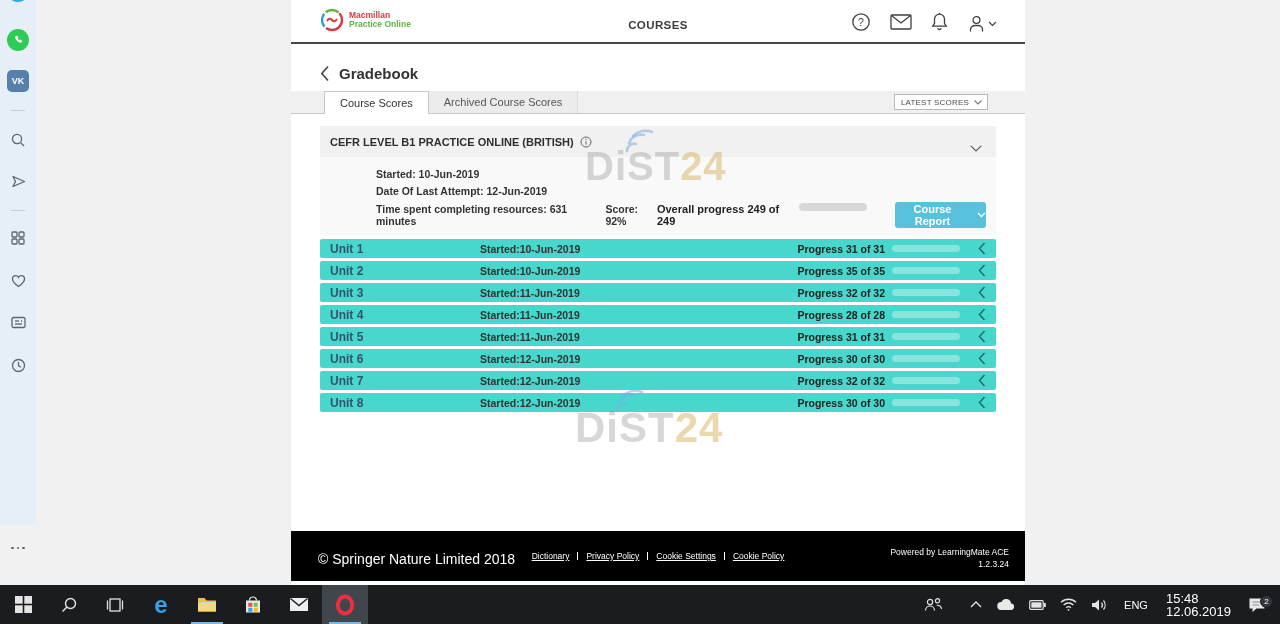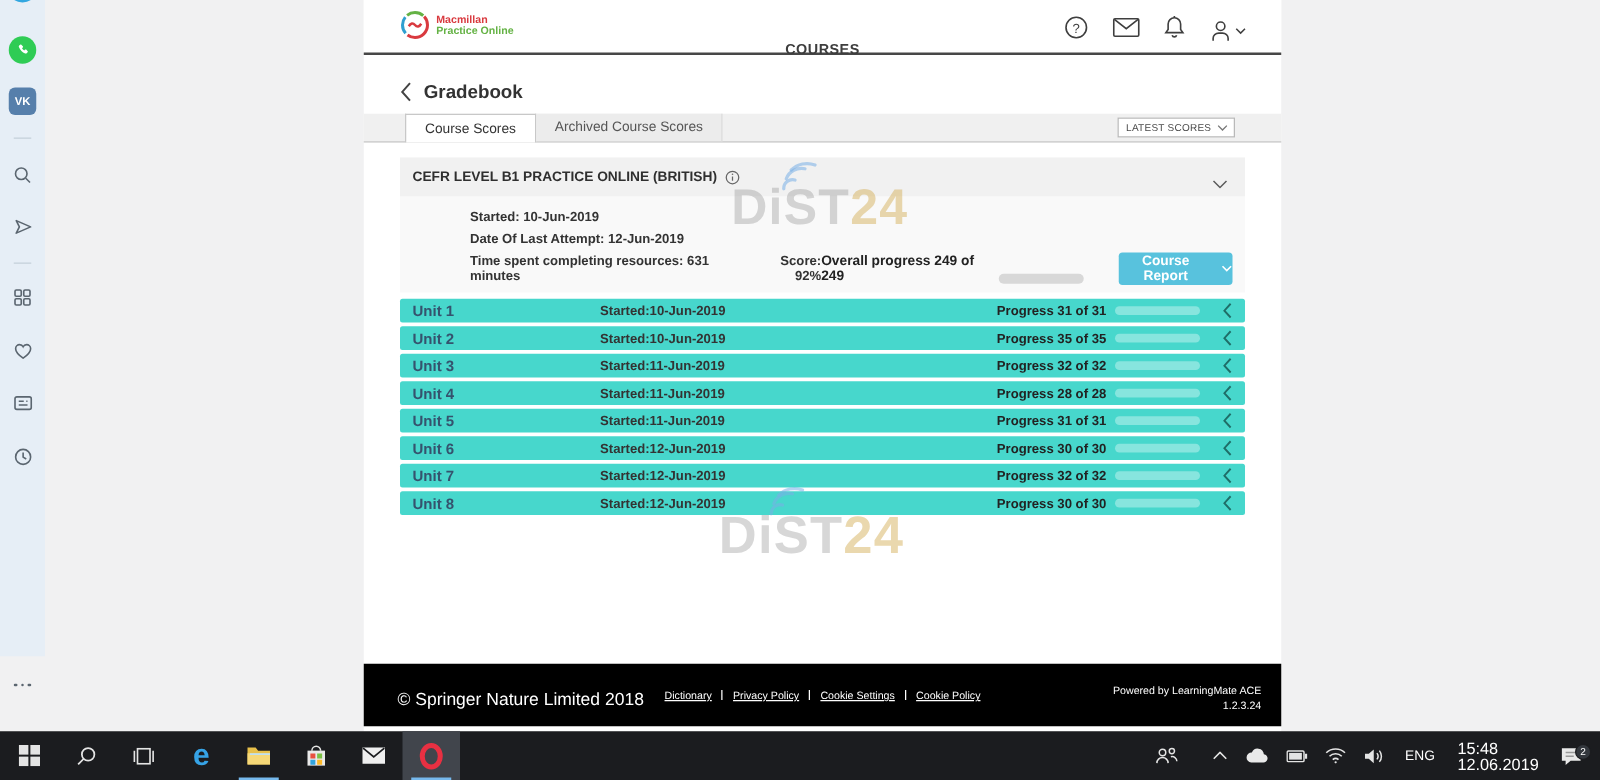--- a/index.html
+++ b/index.html
@@ -18,21 +18,21 @@
   .sb-dots i { width:2.5px; height:2.5px; border-radius:50%; background:#5b6670; }
 
   
   .panel { position:absolute; left:291px; top:0; width:734px; height:585px; background:#fff; }
 
   .app-header { position:relative; height:44px; border-bottom:2px solid #474747; background:#fff; }
   .logo { position:absolute; left:29px; top:8px; display:flex; gap:5px; align-items:center; }
   .logo-text div { font-size:8.5px; font-weight:700; line-height:9.5px; }
   .logo-l1 { color:#d93a3f; }
   .logo-l2 { color:#64b244; }
-  .nav-title { position:absolute; left:0; right:0; top:34px; text-align:center; font-size:11.5px; font-weight:700; color:#3d3d3d; letter-spacing:.4px; }
+  .nav-title { position:absolute; left:0; right:0; top:19px; text-align:center; font-size:11.5px; font-weight:700; color:#3d3d3d; letter-spacing:.4px; }
   .hdr-icons { position:absolute; right:28px; top:12px; display:flex; gap:19px; align-items:center; }
   .acct-wrap { display:flex; align-items:center; gap:2px; }
 
   .content { position:relative; padding:0 29px; }
   .gb-title-row { display:flex; align-items:center; gap:9px; padding-top:18px; height:40px; }
   .gb-title { font-size:15px; font-weight:700; color:#333; }
 
   .tabstrip { margin:7px -29px 0; padding-left:33px; background:#f0f0f0; border-bottom:1px solid #c8c8c8; height:23px; display:flex; position:relative; }
   .tab { font-size:11px; color:#555; padding:0 15px; display:flex; align-items:center; cursor:default; }
   .tab.active { background:#fff; border:1px solid #c8c8c8; border-bottom:none; margin-bottom:-1px; color:#333; }
@@ -40,22 +40,22 @@
   .dropdown { position:absolute; right:37px; top:3px; height:16px; background:#fff; border:1px solid #b9b9b9; font-size:8px; color:#4a4a4a; display:flex; align-items:center; padding:0 5px 0 6px; gap:5px; letter-spacing:.2px; }
 
   .card { margin-top:12px; background:#f9f9f9; }
   .card-header { height:31px; background:#f1f1f1; display:flex; align-items:center; padding:0 10px; position:relative; }
   .card-title { font-size:11px; font-weight:700; color:#2f2f2f; }
   .card-info { margin-left:6px; display:flex; }
   .card-chev { position:absolute; right:14px; top:12px; }
   .card-details { padding:6px 10px 6px; }
   .cd-line { font-size:10.5px; font-weight:700; color:#333; margin-top:5px; line-height:12px;margin-left:46px; }
   .cd-row3 { display:flex; align-items:center; margin-top:5px; height:26px; }
-  .score { margin-left:16px;text-align:right; }
-  .overall-group { margin-left:auto; display:flex; align-items:flex-end;gap:7px; }
+  .score { margin-left:16px; }
+  .overall-group { margin-left:auto; display:flex; align-items:flex-start;gap:7px; }
   .overall-label { font-size:11px; font-weight:700; color:#222; }
   .overall-bar { width:75px; height:8px; border-radius:4px; background:#d8d8d8; margin-left:5px; overflow:hidden; }
   .overall-fill { height:100%; background:#3e7fd8; border-radius:4px; }
   .report-btn { margin-left:28px; width:100px; height:26px; background:#58c2dd; border:none; border-radius:3px; color:#fff; font-size:11px; font-weight:700; display:flex; align-items:center; justify-content:center; gap:7px; cursor:pointer; font-family:inherit; }
 
   .units { margin-top:5px; }
   .unit-row { height:19px; background:#47d7cc; border-radius:2px; margin-bottom:3px; display:flex; align-items:center; }
   .u-name { flex:0 0 160px; padding-left:10px; font-size:12px; font-weight:700; color:#35536e; }
   .u-started { flex:0 0 300px; font-size:10.5px; font-weight:700; color:#333; }
   .u-right { margin-left:auto; display:flex; align-items:center; padding-right:10px; }

